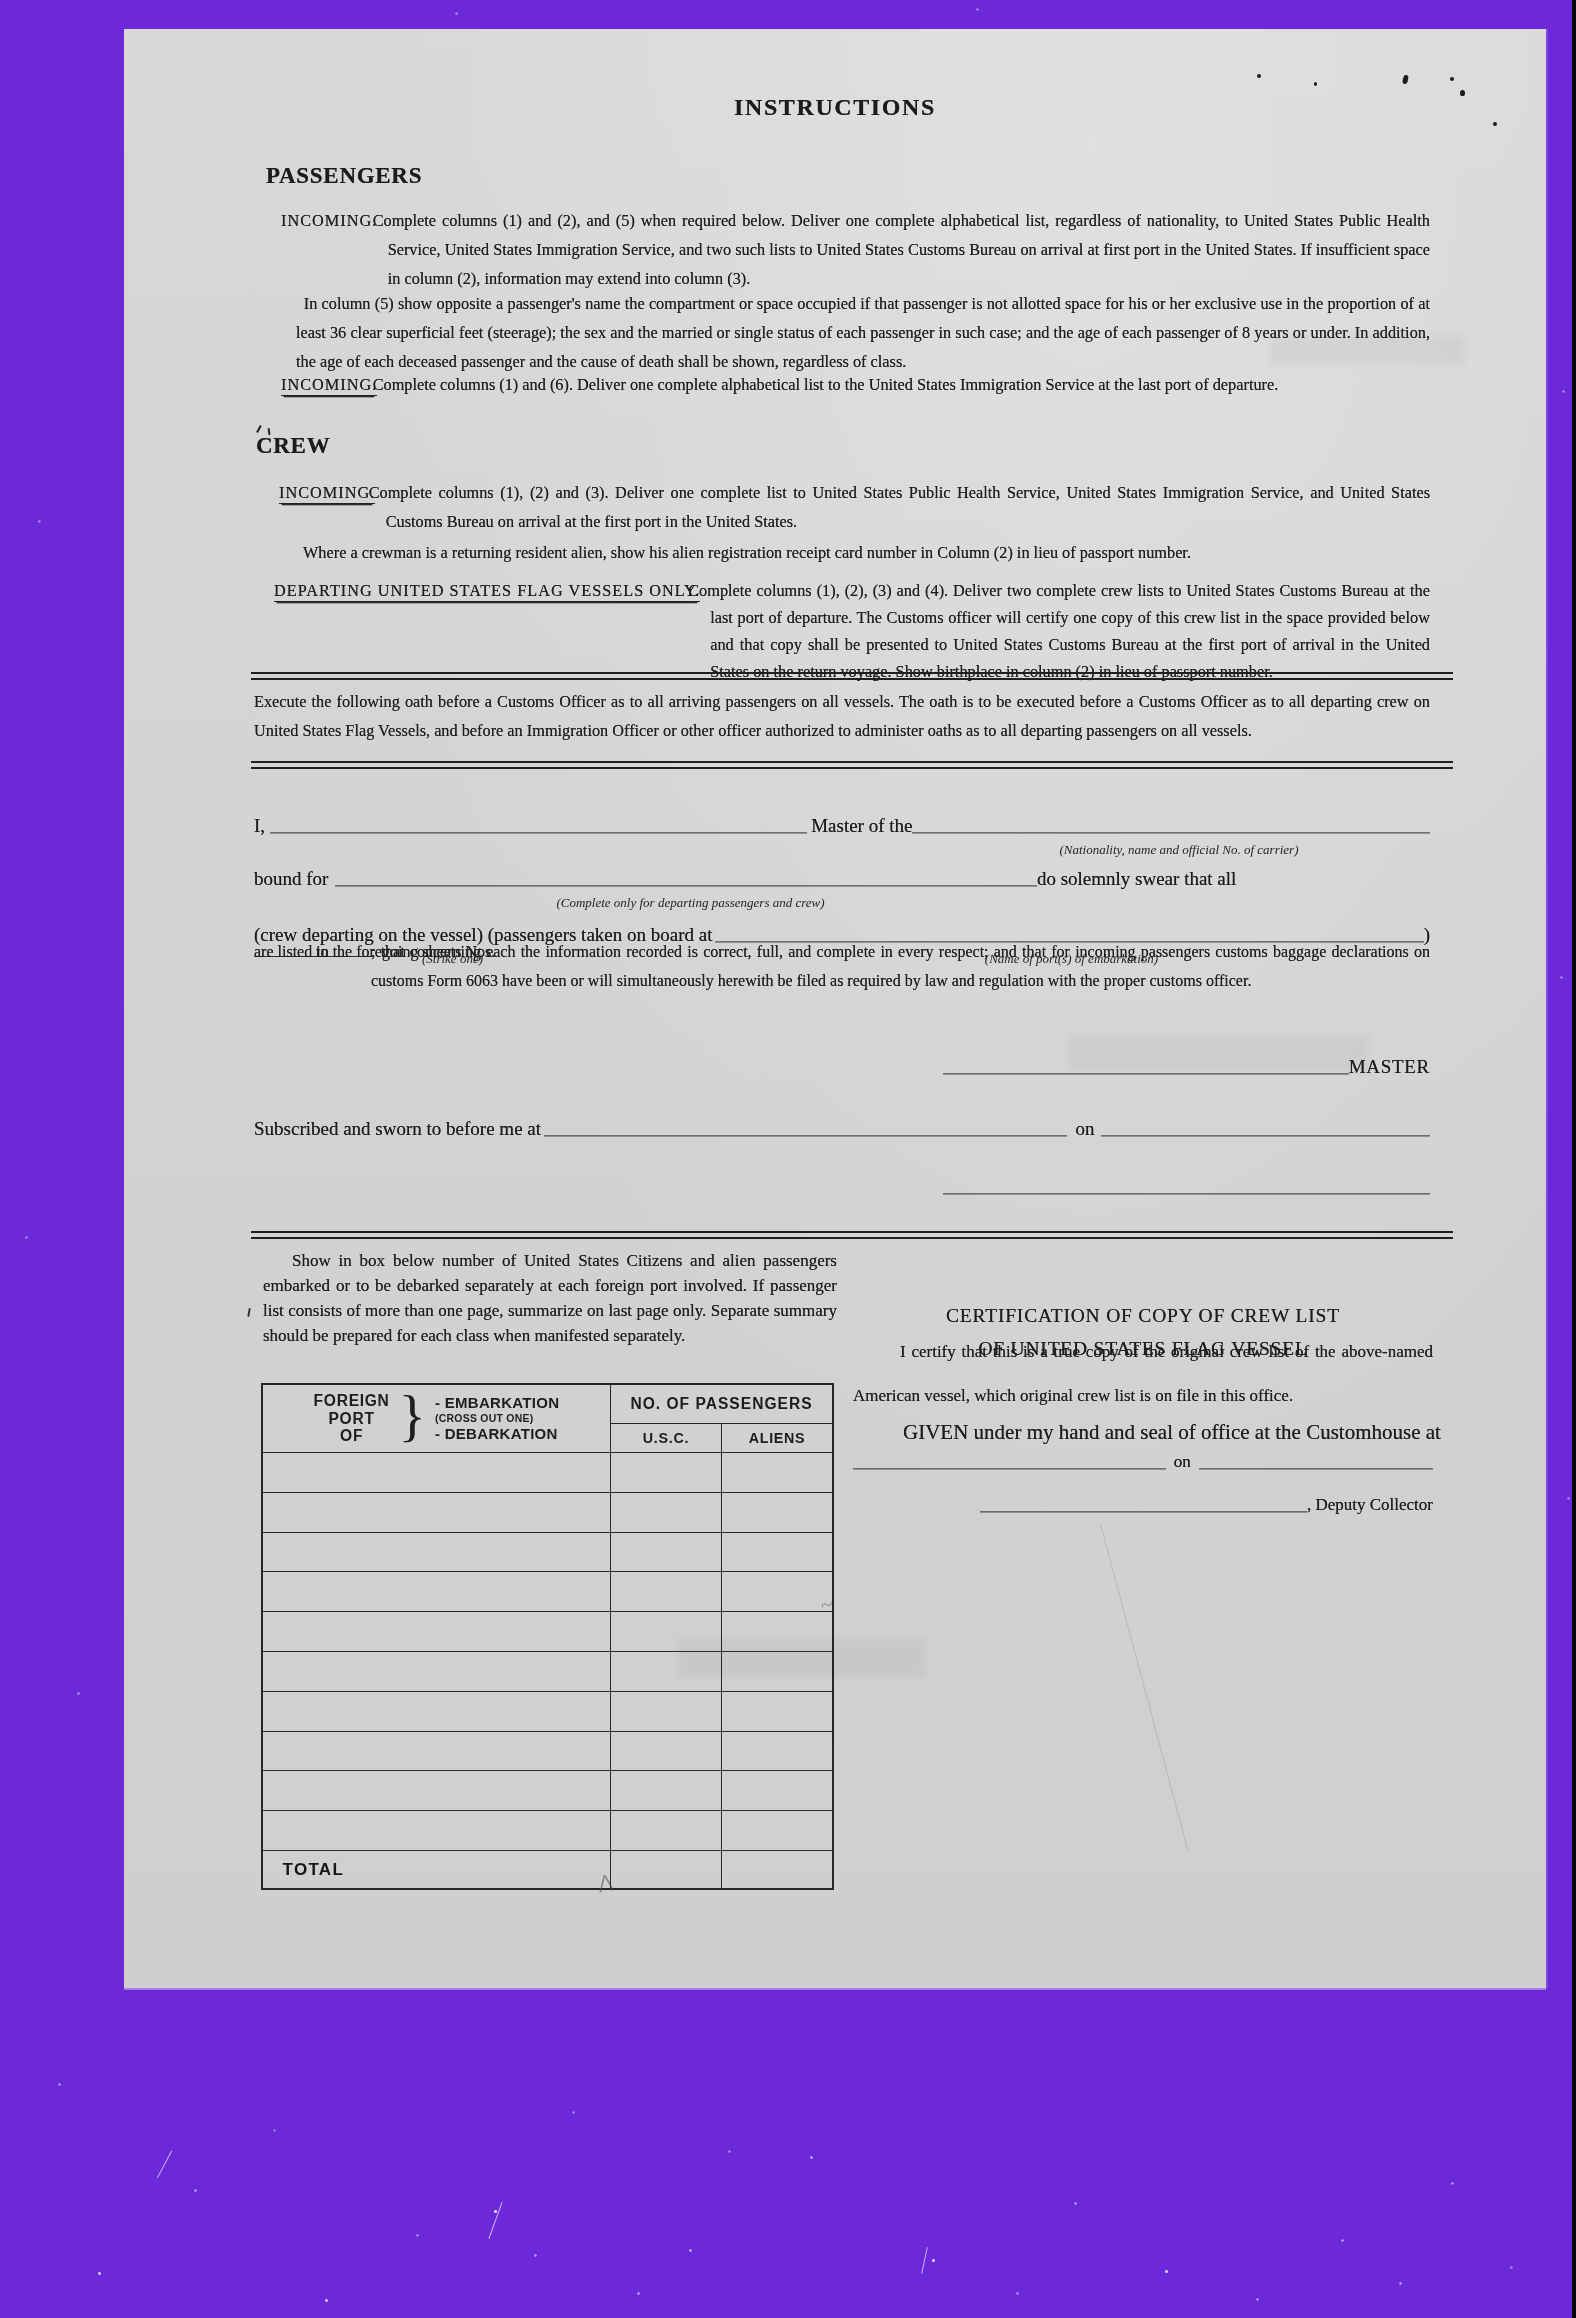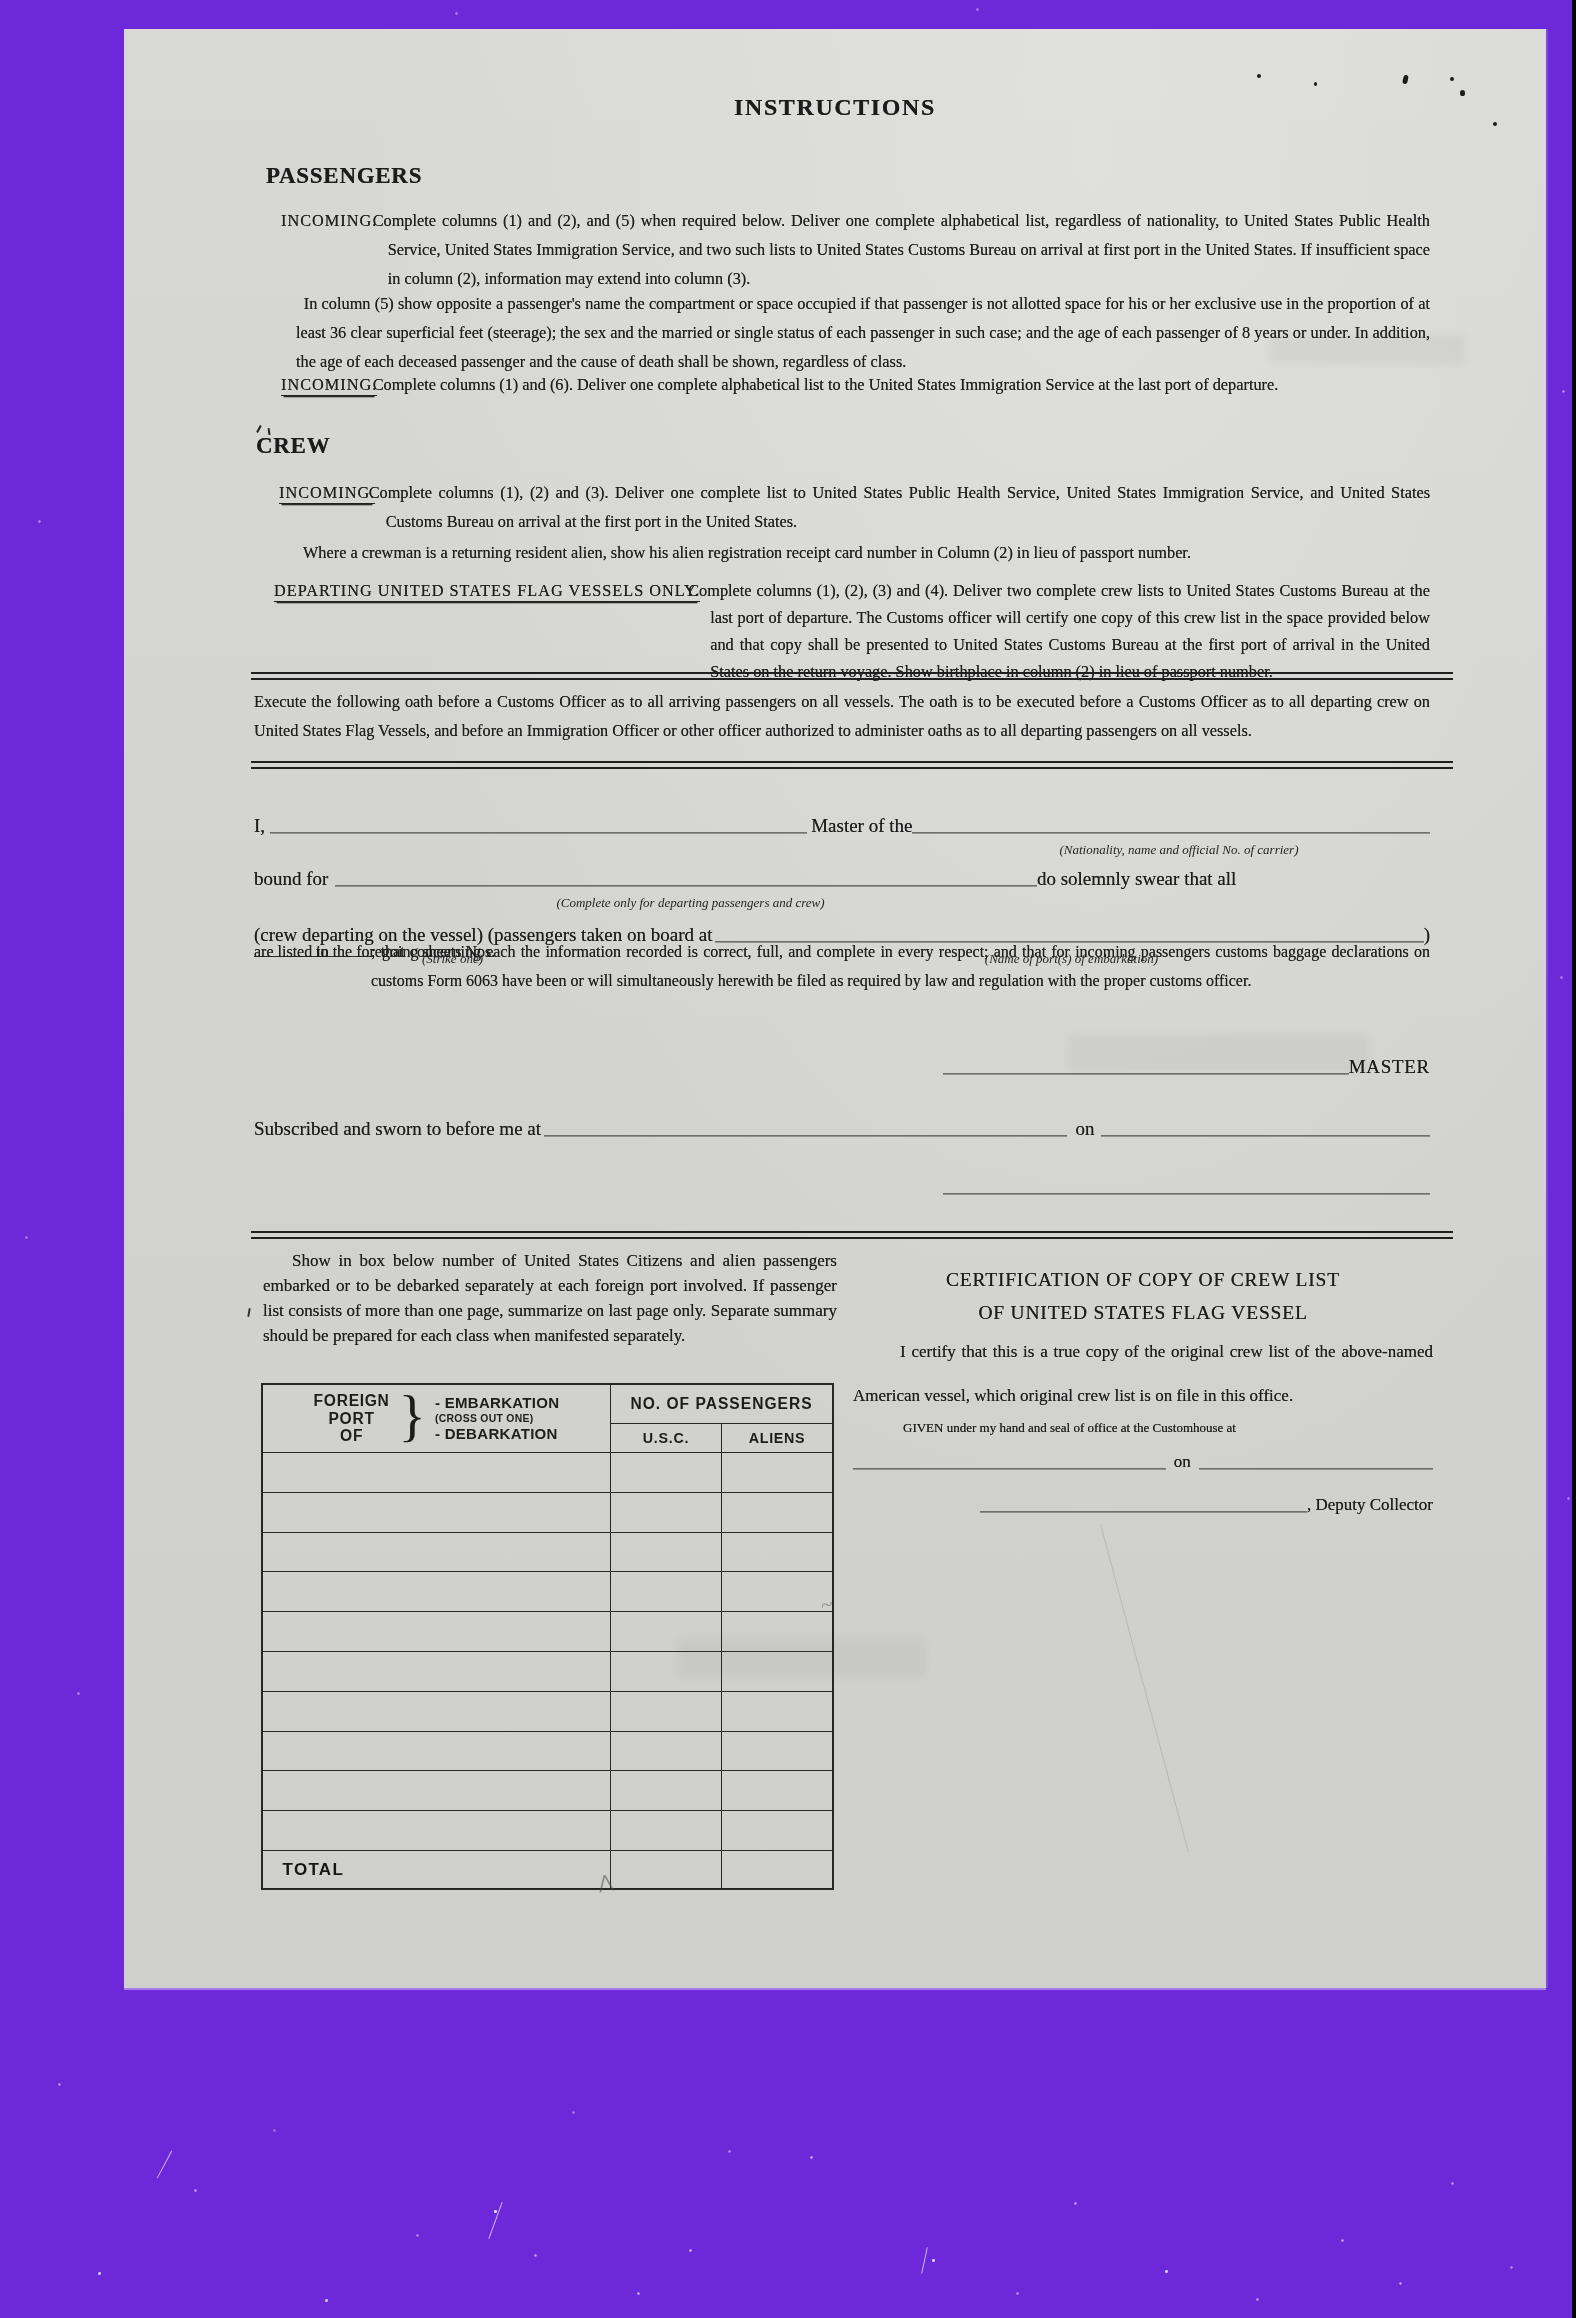--- a/index.html
+++ b/index.html
@@ -265,27 +265,27 @@
         <div class="t-cell c2"></div>
         <div class="t-cell c3"></div>
       </div>
     </div>
 
     <div class="pencil" style="left:977px;top:1495px;width:339px;height:1.3px;transform:rotate(75deg);"></div>
     <div style="left:697px;top:1563px;font-size:22px;color:#555;opacity:.5;transform:rotate(-12deg);">~</div>
     <div style="left:474px;top:1842px;font-size:18px;color:#4a4a4a;opacity:.55;transform:rotate(-8deg);font-family:'Liberation Sans',sans-serif;">⋀</div>
 
     <div class="ink" style="left:729px;top:1234px;width:580px;text-align:center;font-size:19.5px;letter-spacing:0.8px;line-height:33px;">
-      <div style="position:static;">CERTIFICATION OF COPY OF CREW LIST</div>
+      <div style="position:static;margin-top:36px;">CERTIFICATION OF COPY OF CREW LIST</div>
       <div style="position:static;">OF UNITED STATES FLAG VESSEL</div>
     </div>
 
     <div class="para ink" style="left:729px;top:1301px;width:580px;font-size:17px;line-height:44px;text-indent:47px;">I certify that this is a true copy of the original crew list of the above-named American vessel, which original crew list is on file in this office.</div>
 
-    <div class="ink" style="left:779px;top:1391px;width:530px;font-size:13px;white-space:nowrap;">GIVEN under my hand and seal of office at the Customhouse at</div>
+    <div class="ink" style="left:779px;top:1391px;width:530px;font-size:21px;white-space:nowrap;">GIVEN under my hand and seal of office at the Customhouse at</div>
 
     <div class="frow ink" style="left:729px;top:1419px;width:580px;font-size:17px;">
       <div class="fill" style="flex:0 0 313px;"></div>
       <span class="fw" style="margin:0 7.8px;">on</span>
       <div class="fill"></div>
     </div>
 
     <div class="frow ink" style="left:729px;top:1462px;width:580px;font-size:17px;">
       <div style="position:static;flex:0 0 127px;"></div>
       <div class="fill"></div>

